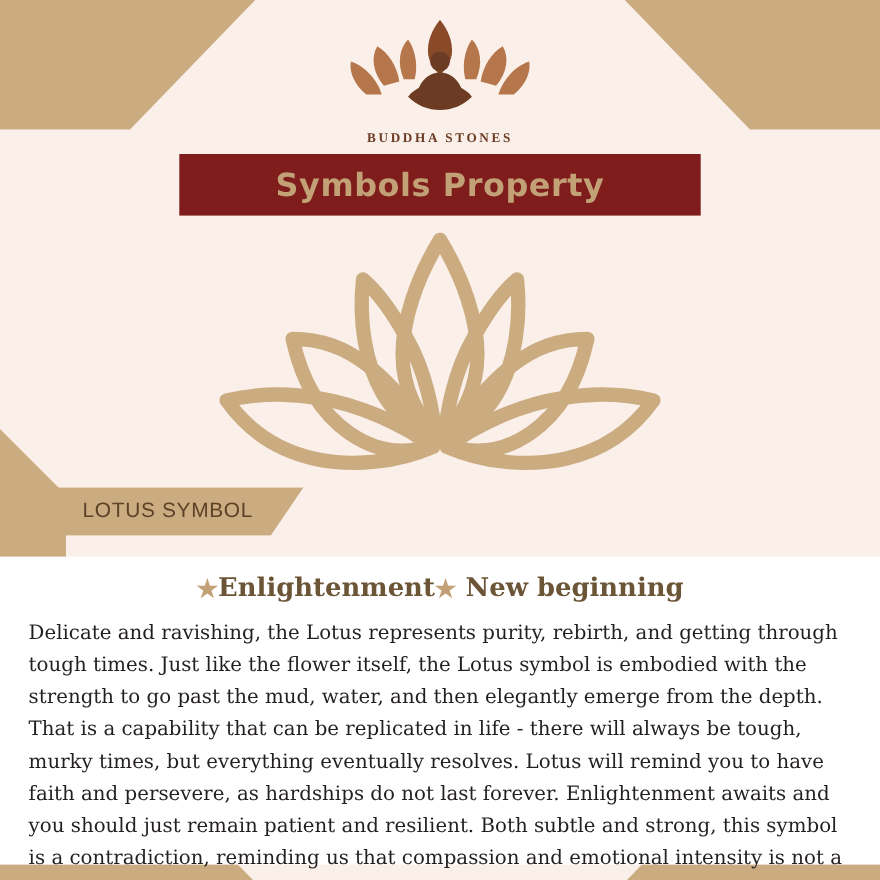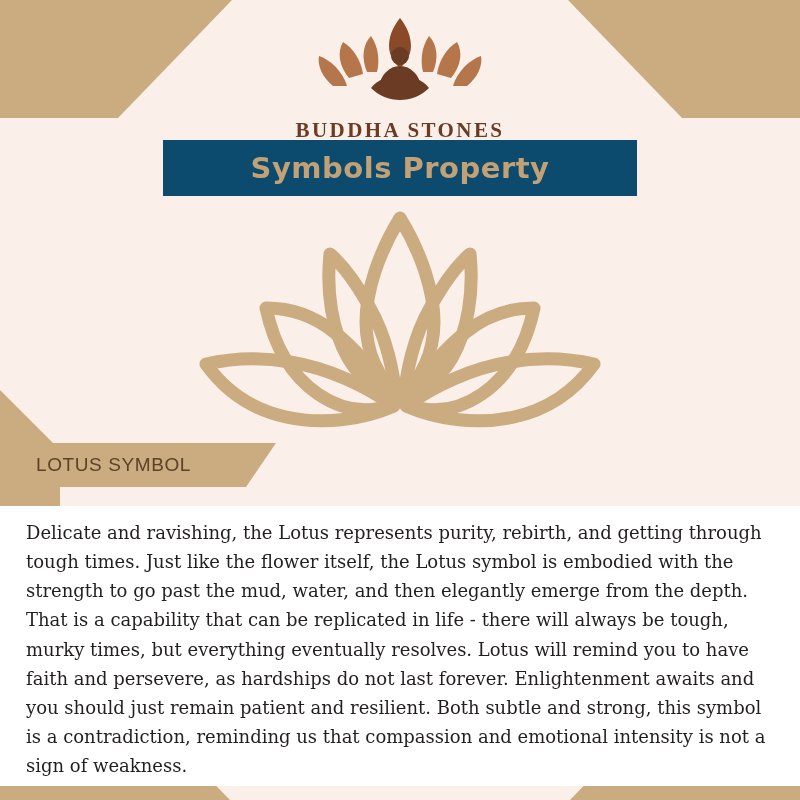--- a/index.html
+++ b/index.html
@@ -71,35 +71,35 @@
     left: 0;
     width: 800px;
     text-align: center;
   }
   .logo-mark {
     display: block;
     margin: 0 auto;
   }
   .logo-text {
     margin-top: 2px;
-    font-size: 21px;
+    font-size: 12px;
     letter-spacing: 2.4px;
     font-weight: bold;
     color: #6b3b24;
     font-family: "Liberation Serif", serif;
   }
 
   
   .title-banner {
     position: absolute;
     top: 140px;
     left: 163px;
     width: 474px;
     height: 56px;
-    background: #0c4a6e;
+    background: #7f1d1d;
     display: flex;
     align-items: center;
     justify-content: center;
   }
   .title-banner-text {
     font-family: "DejaVu Sans", sans-serif;
     font-weight: bold;
     font-size: 29px;
     color: #c2a176;
     letter-spacing: 0.5px;
@@ -118,20 +118,21 @@
   .ribbon {
     position: absolute;
     top: 443px;
     left: 0;
     width: 276px;
     height: 44px;
     background: #cbab80;
     clip-path: polygon(0 0, 276px 0, 246px 44px, 0 44px);
     display: flex;
     align-items: center;
+    padding-left: 39px;
   }
   .ribbon-text {
     padding-left: 36px;
     font-size: 19px;
     color: #5c4327;
     letter-spacing: 0.6px;
     font-family: "Liberation Sans", sans-serif;
   }
 
   
@@ -235,16 +236,19 @@
         <path d="M424 168 C404 196 376 214 344 221 C308 229 268 224 236 210 C264 190 302 172 340 166 C368 161 398 162 424 168 Z"></path>
       </g>
     </svg>
   </div>
 
   <div class="ribbon">
     <span class="ribbon-text">LOTUS SYMBOL</span>
   </div>
 
   <div class="text-panel">
+    <div class="headline">
+      <span class="star">★</span><span class="word">Enlightenment</span><span class="star">★</span> <span class="word">New beginning</span>
+    </div>
     <p class="body-copy">Delicate and ravishing, the Lotus represents purity, rebirth, and getting through tough times. Just like the flower itself, the Lotus symbol is embodied with the strength to go past the mud, water, and then elegantly emerge from the depth. That is a capability that can be replicated in life - there will always be tough, murky times, but everything eventually resolves. Lotus will remind you to have faith and persevere, as hardships do not last forever. Enlightenment awaits and you should just remain patient and resilient. Both subtle and strong, this symbol is a contradiction, reminding us that compassion and emotional intensity is not a sign of weakness.</p>
   </div>
 
 </div>
 
 </body></html>

